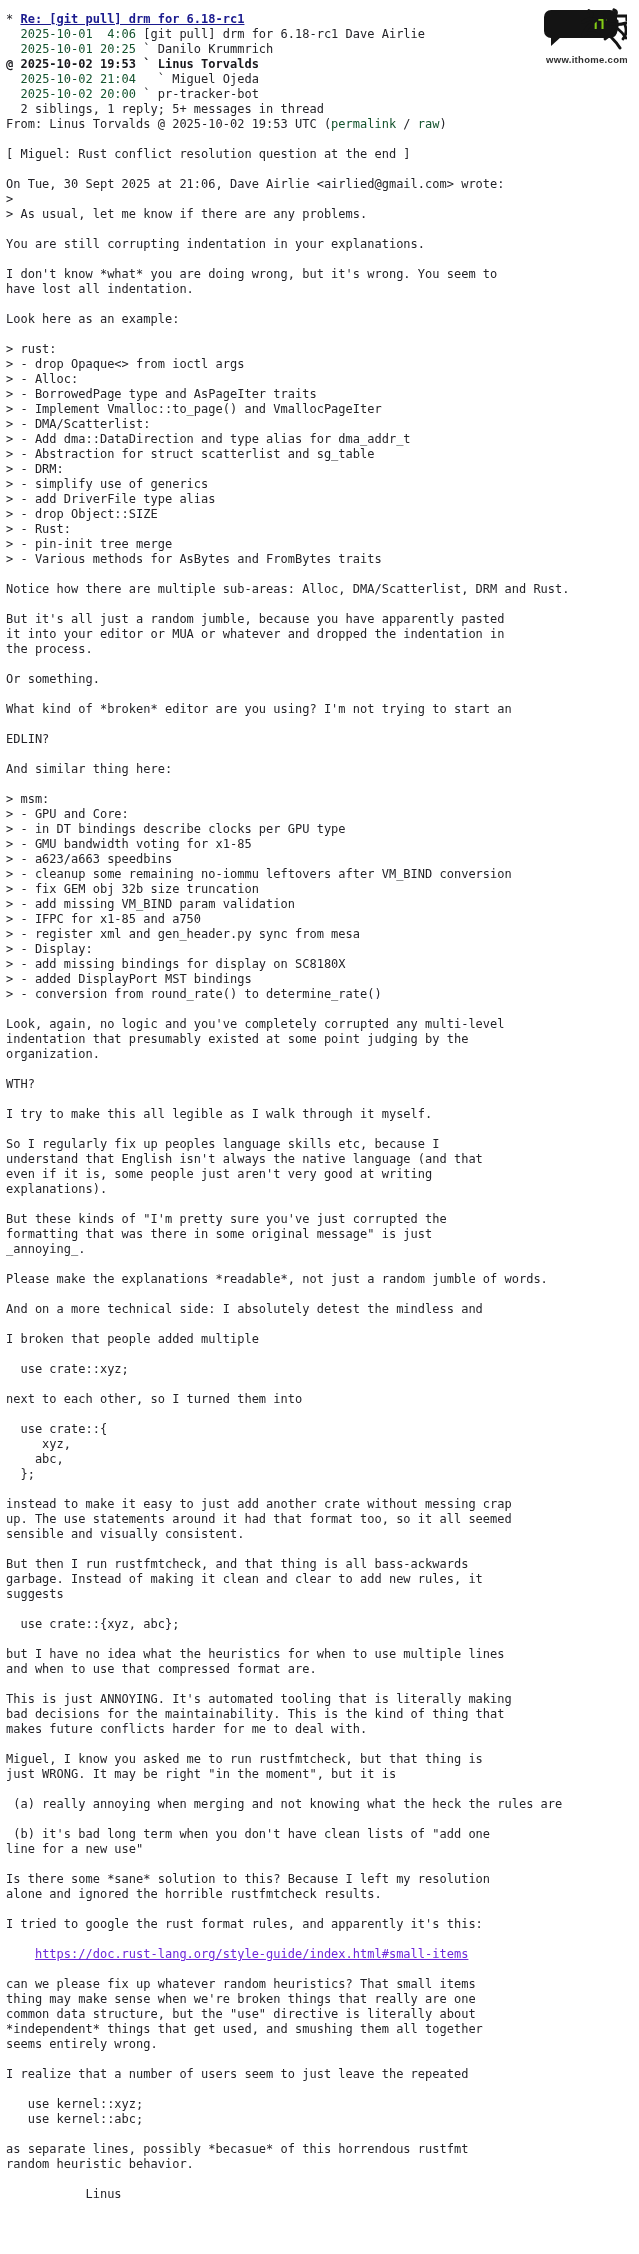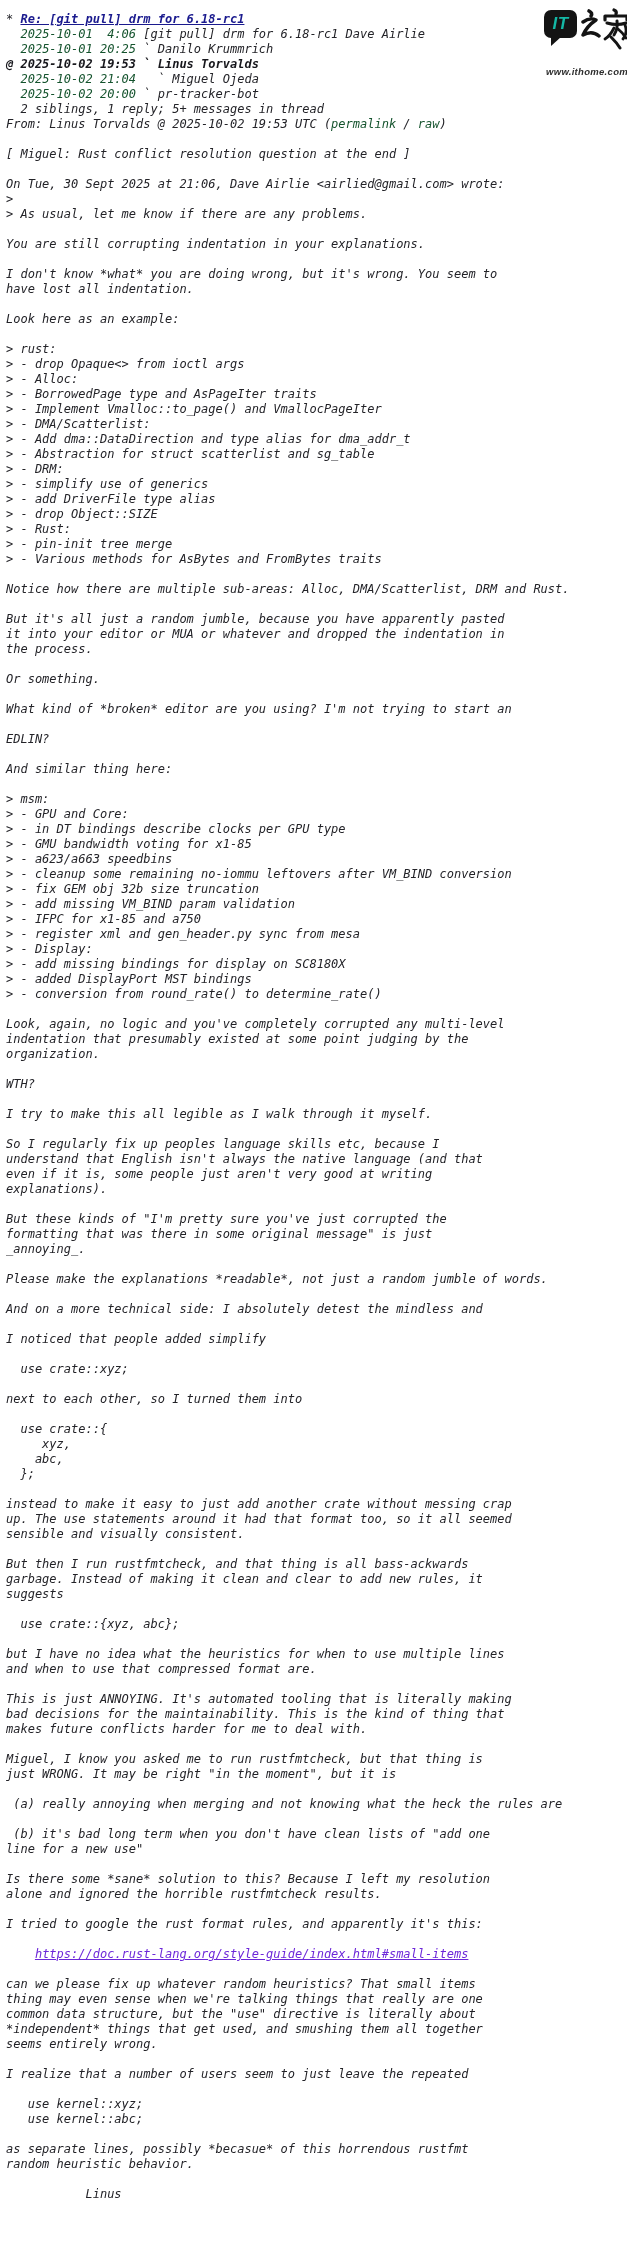--- a/index.html
+++ b/index.html
@@ -4,50 +4,50 @@
 <style>
   html,body { margin:0; padding:0; background:#ffffff; }
   .page {
     position:relative;
     width:627px; height:2254px;
     background:#ffffff;
     overflow:hidden;
     font-family:"DejaVu Sans Mono","Liberation Mono",monospace;
     font-size:12px;
     color:#232328;
-    font-style:italic;
   }
   .content { position:absolute; top:12px; left:6px; right:0; }
   .line { white-space:pre; height:15px; line-height:15px; }
   .seg-plain { color:#232328; }
   .seg-bold  { color:#17171c; font-weight:bold;margin-top:24px; }
   .seg-link  { color:#14532d; cursor:pointer; }
   .seg-tlink { color:#1a1a8e; font-weight:bold; text-decoration:underline; cursor:pointer; }
   .seg-url   { color:#6d28d9; text-decoration:underline; cursor:pointer; }
 
   
   .watermark { position:absolute; top:8px; left:541px; width:92px; text-align:center; }
   .logo-row { position:relative; height:42px; }
   .logo-bubble {
     position:absolute; left:3px; top:2px;
     width:33px; height:28px;
     background:#141414; border-radius:7px;
-    color:#14b8a6; font-family:"Liberation Sans","DejaVu Sans",sans-serif;
-    font-weight:bold; font-size:17px; line-height:28px; text-align:center;
+    color:#84cc16; font-family:"Liberation Sans","DejaVu Sans",sans-serif;
+    font-weight:bold; font-size:14px; line-height:28px; text-align:center;
     letter-spacing:0.5px;
+    padding-left:40px;
   }
   .bubble-tail {
     position:absolute; left:7px; bottom:-8px;
     width:0; height:0;
     border-top:9px solid #141414;
     border-right:10px solid transparent;
   }
   .logo-cjk { position:absolute; left:40px; top:0px; }
   .logo-url {
-    margin-top:16px;
+    margin-top:4px;
     font-family:"Liberation Sans","DejaVu Sans",sans-serif;
     font-size:9.5px; font-weight:bold; color:#2e2e2e; letter-spacing:0.3px;
   }
 </style>
 </head>
 <body>
 
 <div class="page">
 
   <div class="content">
@@ -132,21 +132,21 @@
       <div class="line"><span class="seg-plain">explanations).</span></div>
       <div class="line"><span class="seg-plain"></span></div>
       <div class="line"><span class="seg-plain">But these kinds of "I'm pretty sure you've just corrupted the</span></div>
       <div class="line"><span class="seg-plain">formatting that was there in some original message" is just</span></div>
       <div class="line"><span class="seg-plain">_annoying_.</span></div>
       <div class="line"><span class="seg-plain"></span></div>
       <div class="line"><span class="seg-plain">Please make the explanations *readable*, not just a random jumble of words.</span></div>
       <div class="line"><span class="seg-plain"></span></div>
       <div class="line"><span class="seg-plain">And on a more technical side: I absolutely detest the mindless and</span></div>
       <div class="line"><span class="seg-plain"></span></div>
-      <div class="line"><span class="seg-plain">I noticed that people added simplify</span></div>
+      <div class="line"><span class="seg-plain">I broken that people added multiple</span></div>
       <div class="line"><span class="seg-plain"></span></div>
       <div class="line"><span class="seg-plain">  use crate::xyz;</span></div>
       <div class="line"><span class="seg-plain"></span></div>
       <div class="line"><span class="seg-plain">next to each other, so I turned them into</span></div>
       <div class="line"><span class="seg-plain"></span></div>
       <div class="line"><span class="seg-plain">  use crate::{</span></div>
       <div class="line"><span class="seg-plain">     xyz,</span></div>
       <div class="line"><span class="seg-plain">    abc,</span></div>
       <div class="line"><span class="seg-plain">  };</span></div>
       <div class="line"><span class="seg-plain"></span></div>
@@ -176,21 +176,21 @@
       <div class="line"><span class="seg-plain">line for a new use"</span></div>
       <div class="line"><span class="seg-plain"></span></div>
       <div class="line"><span class="seg-plain">Is there some *sane* solution to this? Because I left my resolution</span></div>
       <div class="line"><span class="seg-plain">alone and ignored the horrible rustfmtcheck results.</span></div>
       <div class="line"><span class="seg-plain"></span></div>
       <div class="line"><span class="seg-plain">I tried to google the rust format rules, and apparently it's this:</span></div>
       <div class="line"><span class="seg-plain"></span></div>
       <div class="line"><span class="seg-plain">    </span><span class="seg-url">https://doc.rust-lang.org/style-guide/index.html#small-items</span></div>
       <div class="line"><span class="seg-plain"></span></div>
       <div class="line"><span class="seg-plain">can we please fix up whatever random heuristics? That small items</span></div>
-      <div class="line"><span class="seg-plain">thing may even sense when we're talking things that really are one</span></div>
+      <div class="line"><span class="seg-plain">thing may make sense when we're broken things that really are one</span></div>
       <div class="line"><span class="seg-plain">common data structure, but the "use" directive is literally about</span></div>
       <div class="line"><span class="seg-plain">*independent* things that get used, and smushing them all together</span></div>
       <div class="line"><span class="seg-plain">seems entirely wrong.</span></div>
       <div class="line"><span class="seg-plain"></span></div>
       <div class="line"><span class="seg-plain">I realize that a number of users seem to just leave the repeated</span></div>
       <div class="line"><span class="seg-plain"></span></div>
       <div class="line"><span class="seg-plain">   use kernel::xyz;</span></div>
       <div class="line"><span class="seg-plain">   use kernel::abc;</span></div>
       <div class="line"><span class="seg-plain"></span></div>
       <div class="line"><span class="seg-plain">as separate lines, possibly *becasue* of this horrendous rustfmt</span></div>

